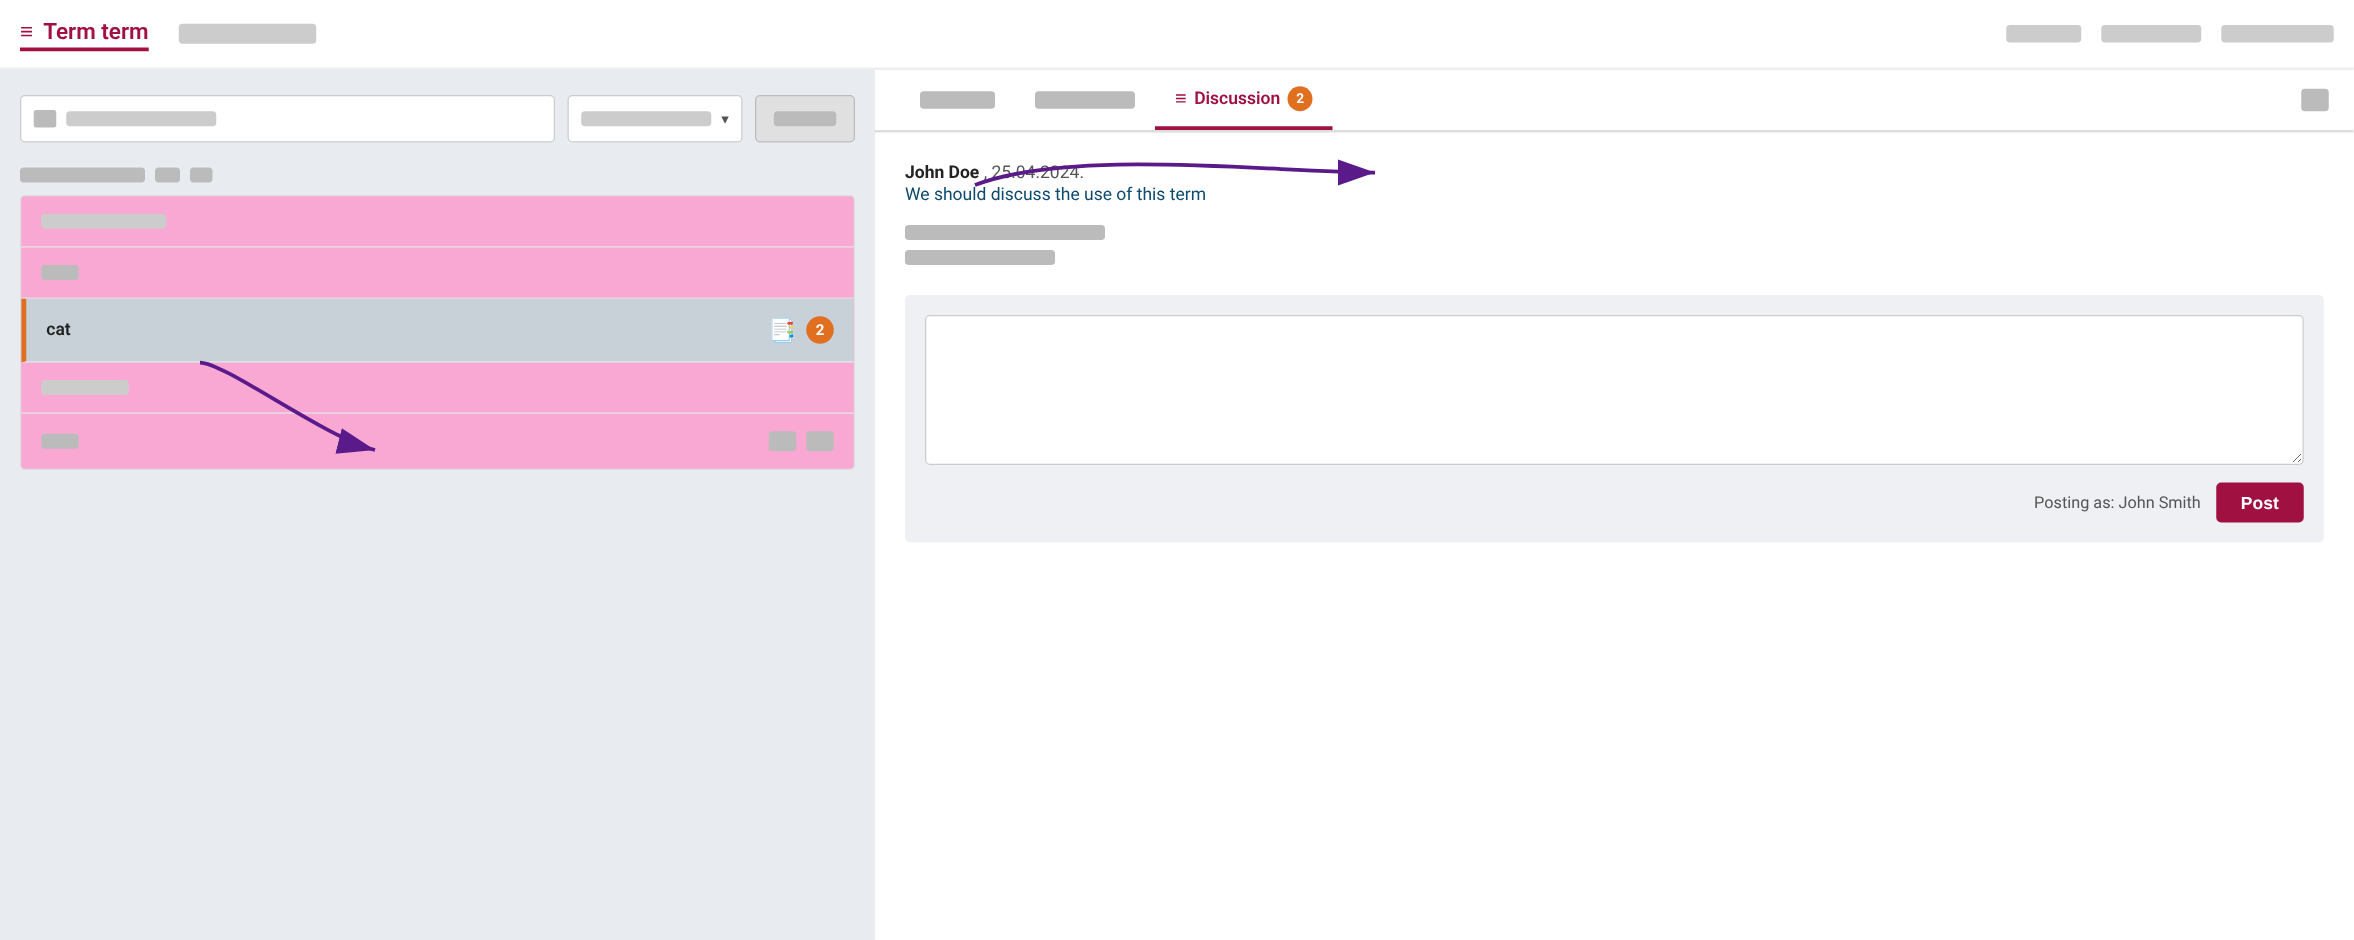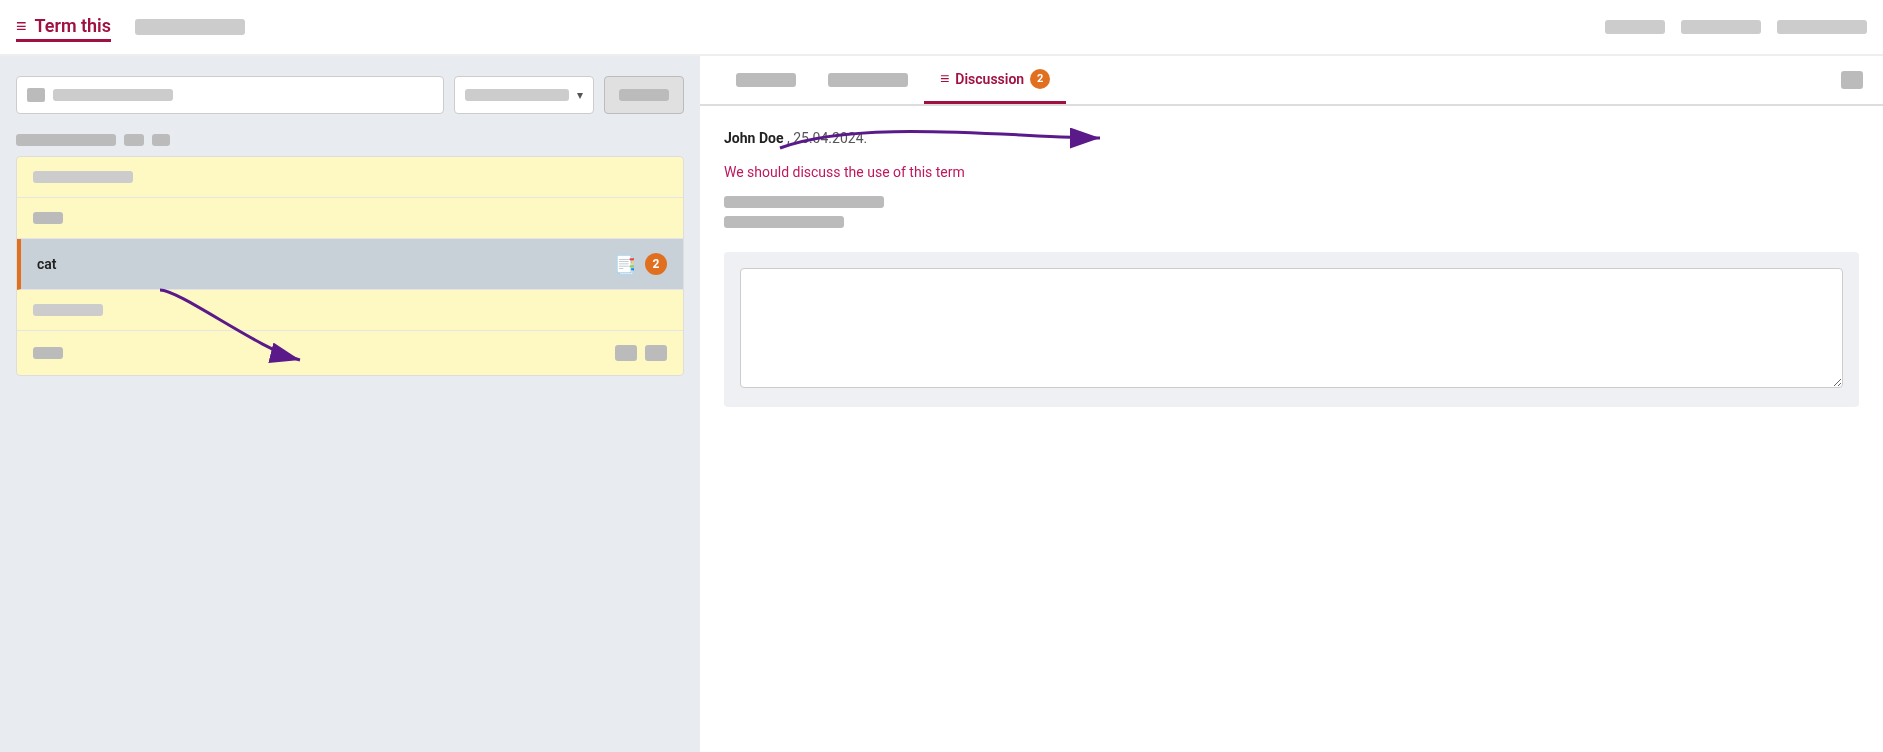--- a/index.html
+++ b/index.html
@@ -153,21 +153,21 @@
     }
     .pagination-next {
       height: 12px;
       background: #bbb;
       border-radius: 3px;
       width: 18px;
     }
 
     
     .term-list {
-      background: #fef9c3;
+      background: #f9a8d4;
       border: 1px solid #ddd;
       border-radius: 4px;
       overflow: hidden;
     }
     .term-row {
       border-bottom: 1px solid #e5e5e5;
       padding: 14px 16px;
       display: flex;
       align-items: center;
       cursor: pointer;
@@ -303,22 +303,22 @@
 
     
     .comment-author {
       font-weight: 700;
       color: #222;
     }
     .comment-date {
       color: #555;
     }
     .comment-text {
-      color: #be185d;
-      margin-top: 18px;
+      color: #0c4a6e;
+      margin-top: 2px;
     }
 
     
     .placeholder-bar {
       height: 12px;
       background: #bbb;
       border-radius: 3px;
     }
 
     
@@ -367,21 +367,21 @@
     }
   </style>
 </head>
 <body>
 
 <div style="position: relative; width: 1883px; min-height: 752px; overflow: hidden;">
 
   <div class="header">
     <div class="header-title-area">
       <span class="header-icon">≡</span>
-      <span class="header-title">Term this</span>
+      <span class="header-title">Term term</span>
     </div>
     <div class="header-subtitle"></div>
     <div class="header-right">
       <div class="header-right-item" style="width:60px;"></div>
       <div class="header-right-item" style="width:80px;"></div>
       <div class="header-right-item" style="width:90px;"></div>
     </div>
   </div>
 
   <div class="main-layout">
@@ -468,20 +468,24 @@
           <div class="comment-text">We should discuss the use of this term</div>
         </div>
 
         <div style="margin-top: 16px; display: flex; flex-direction: column; gap: 8px;">
           <div class="placeholder-bar" style="width:160px;"></div>
           <div class="placeholder-bar" style="width:120px;"></div>
         </div>
 
         <div class="add-comment-section">
           <textarea class="comment-textarea" style=""></textarea>
+          <div class="post-bar">
+            <span class="posting-as">Posting as: John Smith</span>
+            <button class="post-button">Post</button>
+          </div>
         </div>
 
       </div>
     </div>
 
   </div>
 
   <svg style="position:absolute; top:270px; left:100px; pointer-events:none; z-index:10;" width="250" height="120">
     <defs>
       <marker id="arrowhead-left" markerWidth="10" markerHeight="7" refX="10" refY="3.5" orient="auto">

